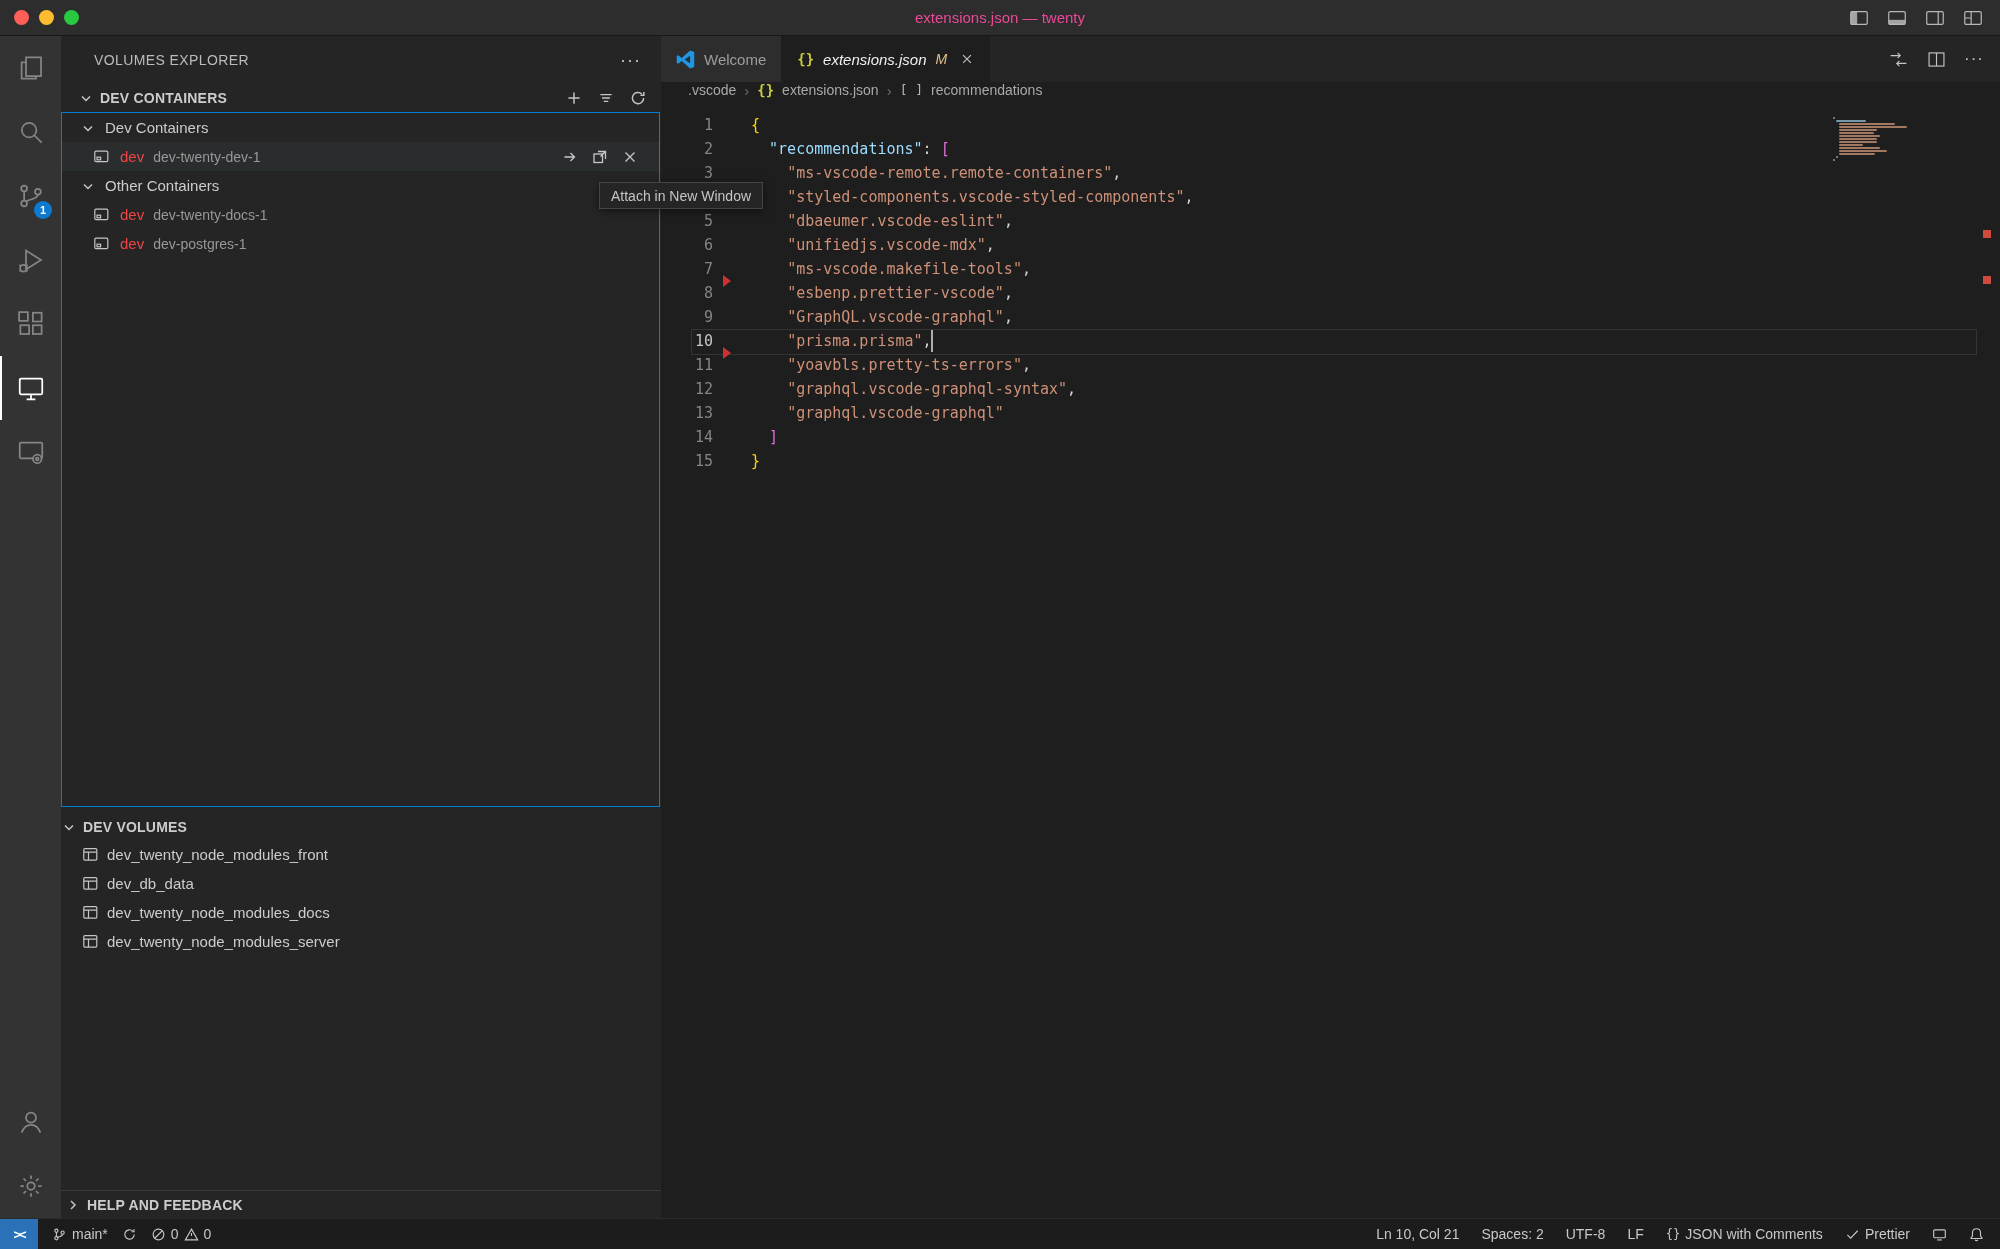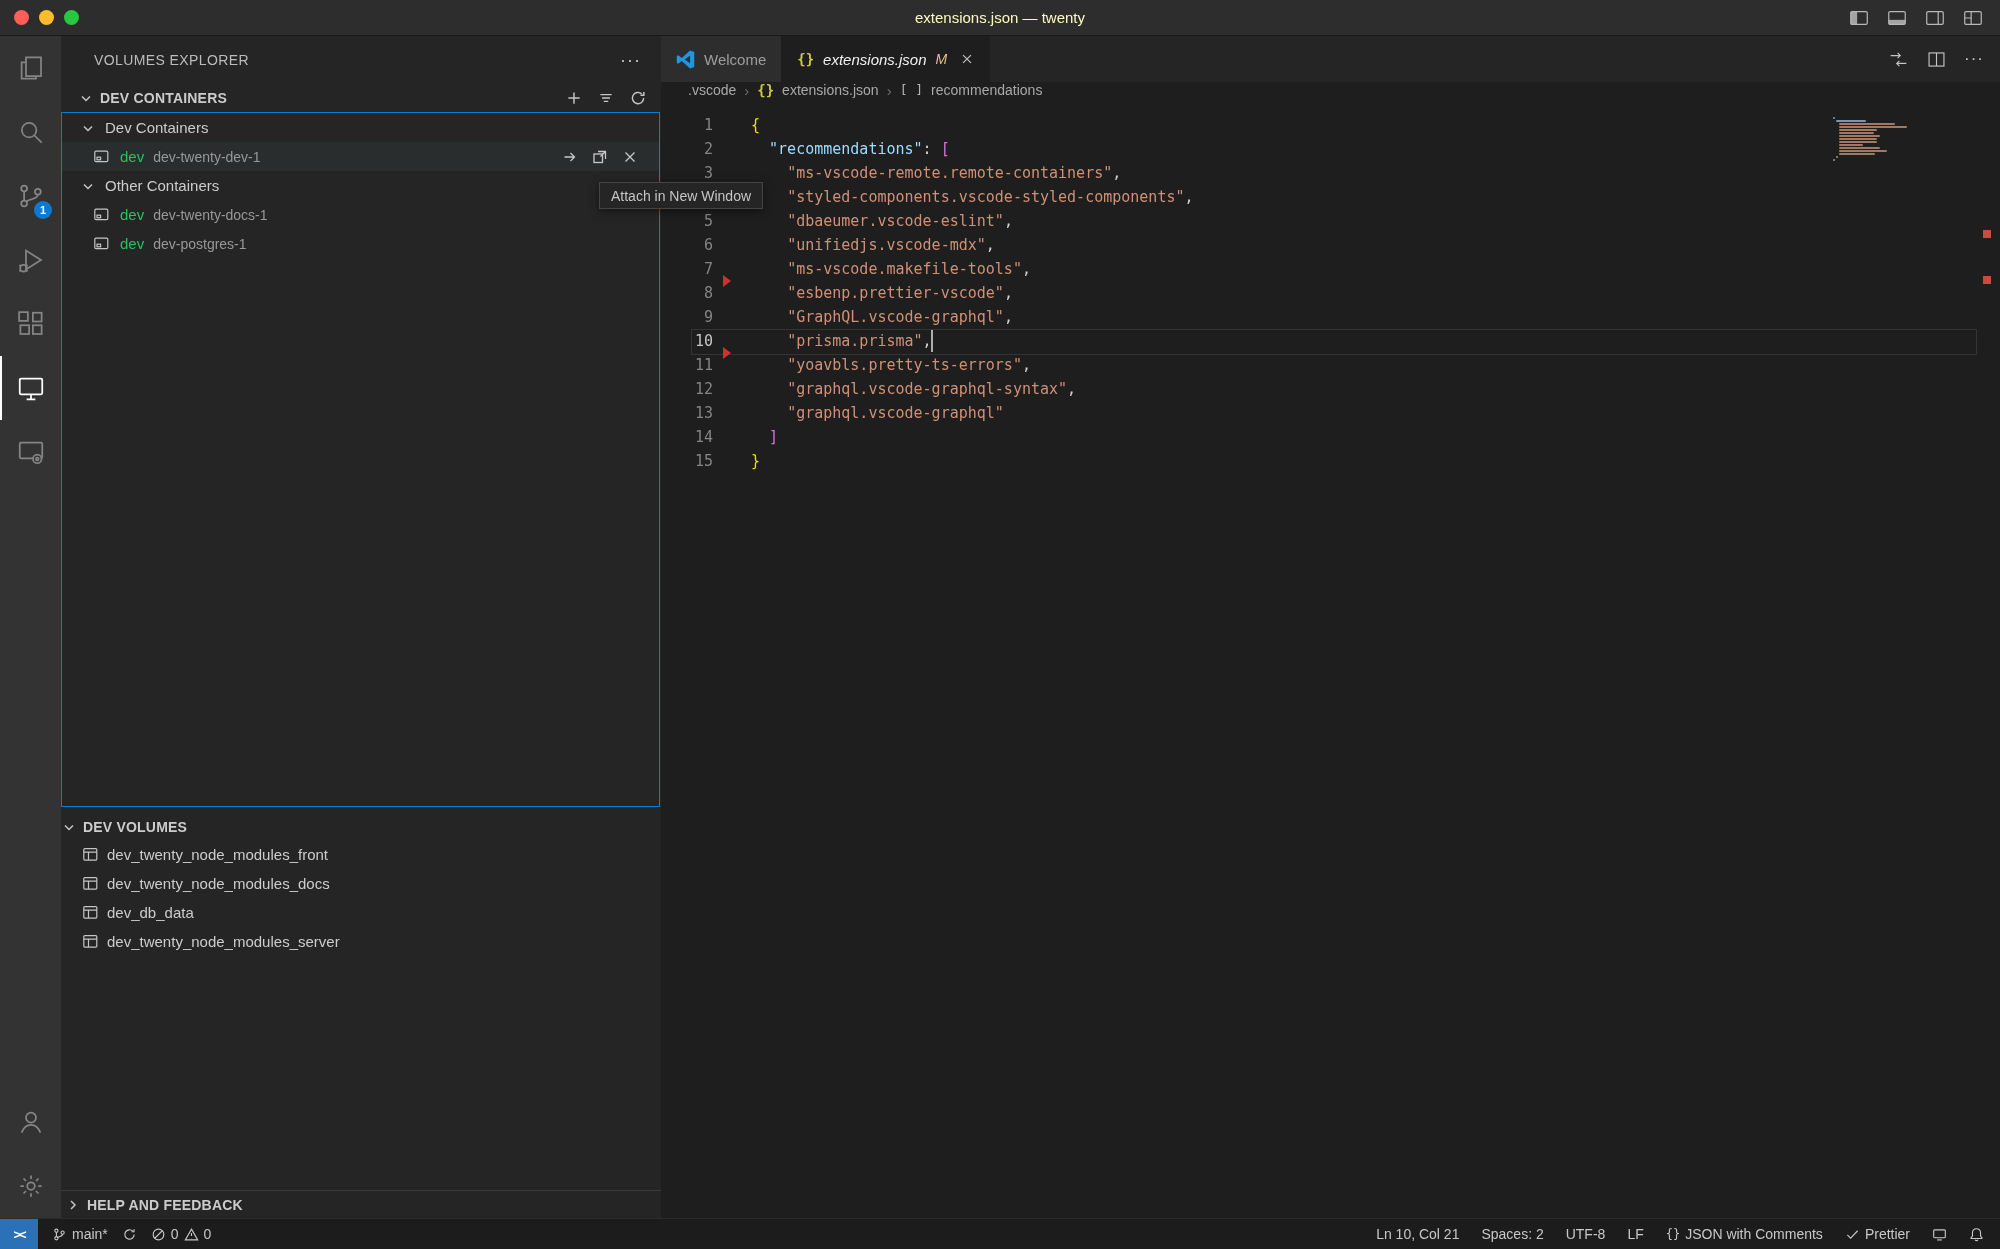--- a/index.html
+++ b/index.html
@@ -7,21 +7,21 @@
     font-family:"Liberation Sans",sans-serif;color:#cccccc;-webkit-font-smoothing:antialiased}
   svg{display:block}
   .window{position:relative;width:2000px;height:1249px;display:flex;flex-direction:column}
 
   
   .titlebar{flex:0 0 36px;background:#2d2d2d;border-bottom:1px solid #191919;
     display:flex;align-items:center;position:relative;z-index:5}
   .traffic{display:flex;gap:10px;padding-left:14px;z-index:2}
   .tl{width:15px;height:15px;border-radius:50%}
   .tl.red{background:#ff5f57}.tl.yellow{background:#febc2e}.tl.green{background:#28c840}
-  .win-title{position:absolute;left:0;right:0;text-align:center;font-size:15px;color:#fef9c3}
+  .win-title{position:absolute;left:0;right:0;text-align:center;font-size:15px;color:#ec4899}
   .tb-actions{margin-left:auto;display:flex;gap:16px;padding-right:16px;z-index:2;color:#b8b8b8}
   .tb-actions svg{width:22px;height:22px;stroke:currentColor;fill:none;stroke-width:1.3}
 
   
   .main{flex:1;display:flex;min-height:0}
 
   
   .activitybar{flex:0 0 61px;background:#333333;display:flex;flex-direction:column;position:relative}
   .ab-item{width:61px;height:64px;display:flex;align-items:center;justify-content:center;
     color:#858585;position:relative;cursor:pointer}
@@ -48,21 +48,21 @@
   .dc-focus{position:absolute;top:76px;left:0;width:599px;height:695px;
     border:1px solid #007fd4;pointer-events:none;z-index:3}
   .dc-tree{position:absolute;top:77px;left:1px;right:1px}
   .trow{height:29px;display:flex;align-items:center;cursor:pointer;position:relative}
   .trow.group{padding-left:18px;color:#cccccc}
   .trow .chev-wrap{width:16px;height:16px;margin-right:9px;color:#c5c5c5}
   .trow.item{padding-left:31px}
   .trow.hovered{background:#2a2d2e}
   .ci{width:17px;height:17px;margin-right:10px;color:#c5c5c5}
   .ci svg{width:17px;height:17px;stroke:currentColor;fill:none;stroke-width:1.2}
-  .iname{color:#22c55e}
+  .iname{color:#ef4444}
   .idesc{color:#989898;margin-left:9px;font-size:14px}
   .row-actions{margin-left:auto;display:flex;gap:14px;padding-right:22px;color:#c8c8c8}
   .row-actions svg{width:16px;height:16px;stroke:currentColor;fill:none;stroke-width:1.3}
 
   .sec-vol{position:absolute;top:778px;left:0;right:0}
   .sec-vol .sec-head{height:26px;}
   .vrow{height:29px;display:flex;align-items:center;padding-left:21px;cursor:pointer}
   .vrow .ci{margin-right:8px}
   .sec-help{position:absolute;bottom:0;left:0;right:0;height:28px;padding-left:4px;
     border-top:1px solid #3c3c3c;display:flex;align-items:center}
@@ -349,30 +349,30 @@
           </span>
           <span>dev_twenty_node_modules_front</span>
         </div>
         <div class="vrow">
           <span class="ci">
             <svg viewBox="0 0 17 17">
                 <rect x="1.8" y="2.6" width="13" height="11.5" rx="1"></rect>
                 <path d="M1.8 6.2h13M6.5 6.2V14"></path>
               </svg>
           </span>
-          <span>dev_twenty_node_modules_docs</span>
+          <span>dev_db_data</span>
         </div>
         <div class="vrow">
           <span class="ci">
             <svg viewBox="0 0 17 17">
                 <rect x="1.8" y="2.6" width="13" height="11.5" rx="1"></rect>
                 <path d="M1.8 6.2h13M6.5 6.2V14"></path>
               </svg>
           </span>
-          <span>dev_db_data</span>
+          <span>dev_twenty_node_modules_docs</span>
         </div>
         <div class="vrow">
           <span class="ci">
             <svg viewBox="0 0 17 17">
                 <rect x="1.8" y="2.6" width="13" height="11.5" rx="1"></rect>
                 <path d="M1.8 6.2h13M6.5 6.2V14"></path>
               </svg>
           </span>
           <span>dev_twenty_node_modules_server</span>
         </div>

